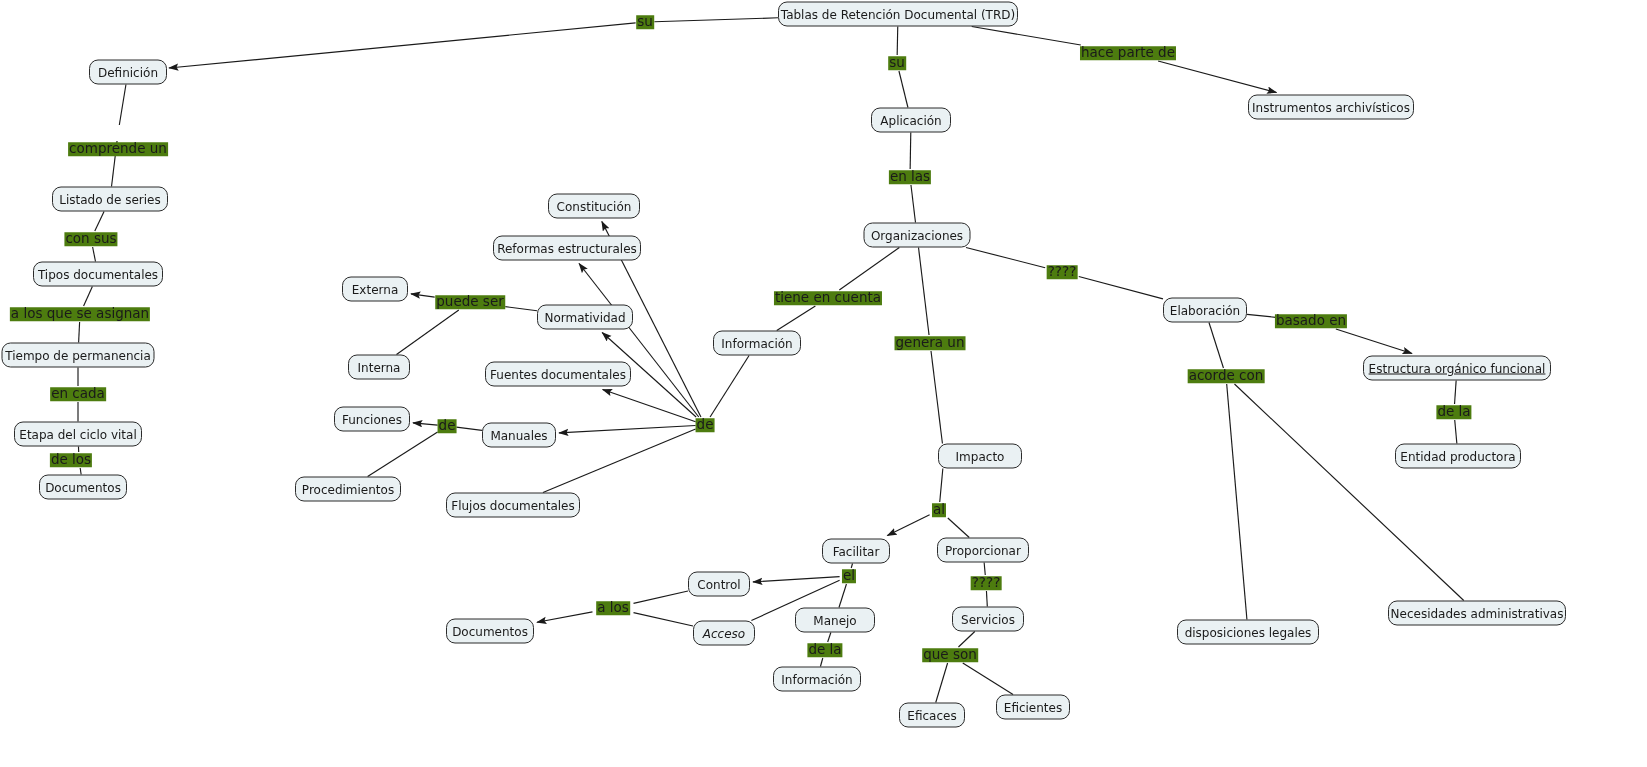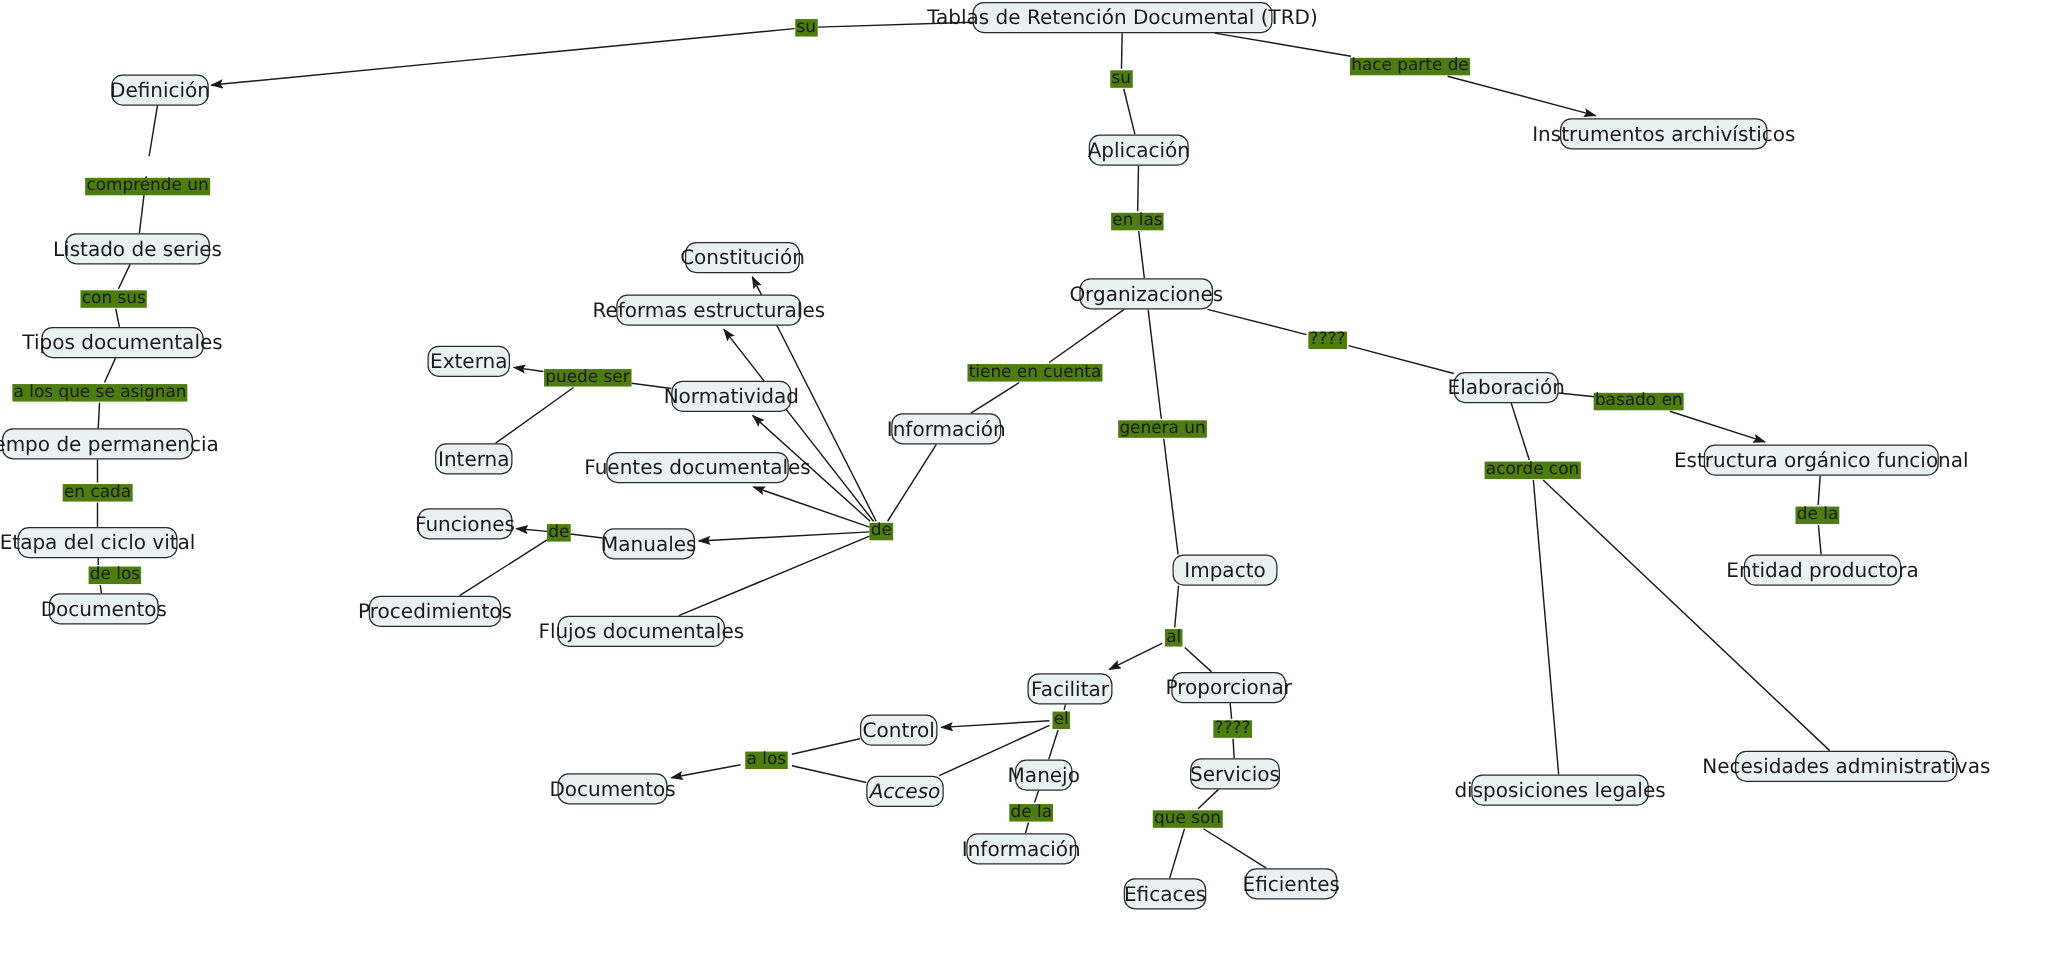--- a/index.html
+++ b/index.html
@@ -25,21 +25,21 @@
     height: 767px;
     pointer-events: none;
   }
   .node {
     position: absolute;
     box-sizing: border-box;
     background: #eaf1f3;
     border: 1px solid #2b2b2b;
     border-radius: 9px;
     color: #1a1a1a;
-    font-size: 16px;
+    font-size: 12px;
     line-height: 1;
     display: flex;
     align-items: center;
     justify-content: center;
     white-space: nowrap;
     padding: 4px 9px;
     height: 25px;
     transform: translate(-50%, -50%);
   }
   .linklabel {
@@ -135,37 +135,37 @@
       <div class="node" style="left: 110px; top: 199px; width: 116px;">Listado de series</div>
       <div class="node" style="left: 594px; top: 206px; width: 92px;">Constitución</div>
       <div class="node" style="left: 917px; top: 235px; width: 107px;">Organizaciones</div>
       <div class="node" style="left: 567px; top: 248px; width: 148px;">Reformas estructurales</div>
       <div class="node" style="left: 98px; top: 274px; width: 130px;">Tipos documentales</div>
       <div class="node" style="left: 375px; top: 289px; width: 66px;">Externa</div>
       <div class="node" style="left: 1205px; top: 310px; width: 84px;">Elaboración</div>
       <div class="node" style="left: 585px; top: 317px; width: 96px;">Normatividad</div>
       <div class="node" style="left: 757px; top: 343px; width: 88px;">Información</div>
       <div class="node" style="left: 78px; top: 355px; width: 153px;">Tiempo de permanencia</div>
-      <div class="node" style="left: 1457px; top: 368px; width: 188px;">Estructura orgánico funcional</div>
+      <div class="node" style="left: 1457px; top: 368px; width: 188px; text-decoration: underline;">Estructura orgánico funcional</div>
       <div class="node" style="left: 379px; top: 367px; width: 62px;">Interna</div>
       <div class="node" style="left: 558px; top: 374px; width: 146px;">Fuentes documentales</div>
       <div class="node" style="left: 372px; top: 419px; width: 76px;">Funciones</div>
       <div class="node" style="left: 78px; top: 434px; width: 128px;">Etapa del ciclo vital</div>
       <div class="node" style="left: 519px; top: 435px; width: 74px;">Manuales</div>
       <div class="node" style="left: 1458px; top: 456px; width: 126px;">Entidad productora</div>
       <div class="node" style="left: 944px; top: 456px; width: 84px; margin-left: 36px;">Impacto</div>
       <div class="node" style="left: 83px; top: 487px; width: 88px;">Documentos</div>
       <div class="node" style="left: 348px; top: 489px; width: 106px;">Procedimientos</div>
       <div class="node" style="left: 513px; top: 505px; width: 134px;">Flujos documentales</div>
       <div class="node" style="left: 856px; top: 551px; width: 68px;">Facilitar</div>
       <div class="node" style="left: 983px; top: 550px; width: 92px;">Proporcionar</div>
       <div class="node" style="left: 719px; top: 584px; width: 62px;">Control</div>
       <div class="node" style="left: 1477px; top: 613px; width: 178px;">Necesidades administrativas</div>
       <div class="node" style="left: 988px; top: 619px; width: 72px;">Servicios</div>
-      <div class="node" style="left: 835px; top: 620px; width: 46px;">Manejo</div>
+      <div class="node" style="left: 835px; top: 620px; width: 80px;">Manejo</div>
       <div class="node" style="left: 490px; top: 631px; width: 88px;">Documentos</div>
       <div class="node" style="left: 724px; top: 633px; width: 62px; font-style: italic;">Acceso</div>
       <div class="node" style="left: 1248px; top: 632px; width: 142px;">disposiciones legales</div>
       <div class="node" style="left: 817px; top: 679px; width: 88px;">Información</div>
       <div class="node" style="left: 1033px; top: 707px; width: 74px;">Eficientes</div>
       <div class="node" style="left: 932px; top: 715px; width: 66px;">Eficaces</div>
     </div>
   <div id="labels-group">
       <div class="linklabel" style="left: 645px; top: 22px;">su</div>
       <div class="linklabel" style="left: 1128px; top: 53px;">hace parte de</div>
@@ -177,21 +177,21 @@
       <div class="linklabel" style="left: 80px; top: 314px;">a los que se asignan</div>
       <div class="linklabel" style="left: 828px; top: 298px;">tiene en cuenta</div>
       <div class="linklabel" style="left: 470px; top: 302px;">puede ser</div>
       <div class="linklabel" style="left: 1311px; top: 321px;">basado en</div>
       <div class="linklabel" style="left: 930px; top: 343px;">genera un</div>
       <div class="linklabel" style="left: 1454px; top: 412px;">de la</div>
       <div class="linklabel" style="left: 1226px; top: 376px;">acorde con</div>
       <div class="linklabel" style="left: 78px; top: 394px;">en cada</div>
       <div class="linklabel" style="left: 705px; top: 425px;">de</div>
       <div class="linklabel" style="left: 447px; top: 426px;">de</div>
-      <div class="linklabel" style="left: 92px; top: 460px;">de los</div>
+      <div class="linklabel" style="left: 71px; top: 460px;">de los</div>
       <div class="linklabel" style="left: 939px; top: 510px;">al</div>
       <div class="linklabel" style="left: 849px; top: 576px;">el</div>
       <div class="linklabel" style="left: 986px; top: 583px;">????</div>
       <div class="linklabel" style="left: 613px; top: 608px;">a los</div>
       <div class="linklabel" style="left: 825px; top: 650px;">de la</div>
       <div class="linklabel" style="left: 950px; top: 655px;">que son</div>
     </div>
 </div>
 
 </body></html>

